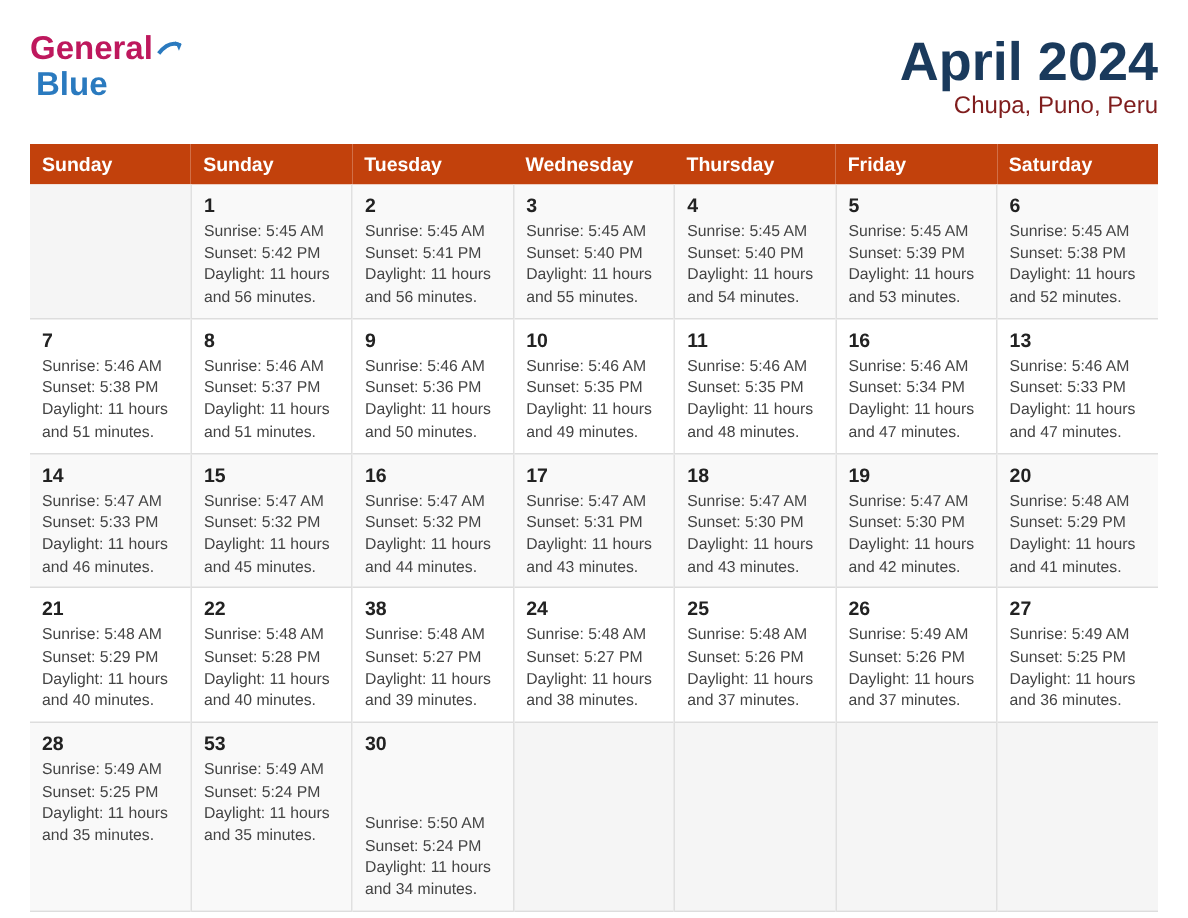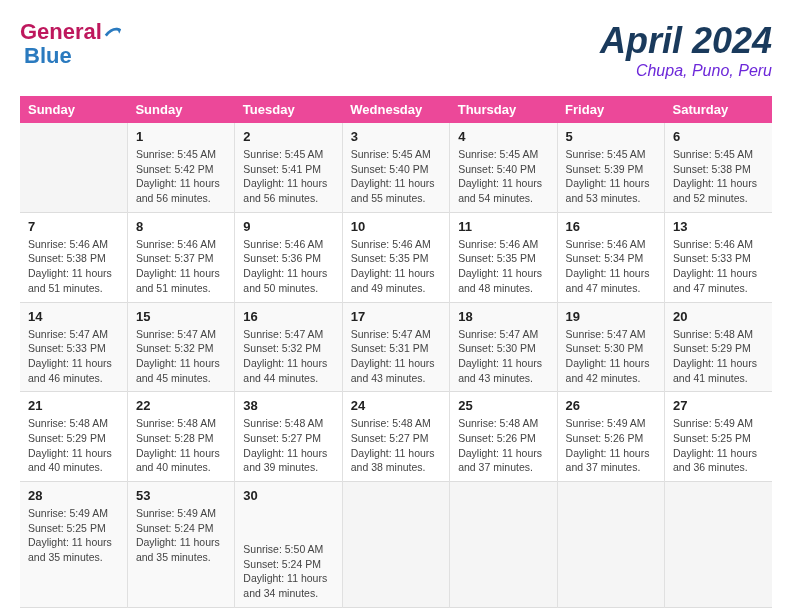--- a/index.html
+++ b/index.html
@@ -26,38 +26,37 @@
       color: #be185d;
       line-height: 1.1;
     }
     .logo-icon {
       width: 18px;
       height: 18px;
       margin-left: 2px;
     }
     .title-block {
       text-align: right;
-      font-style: italic;
     }
     .month-title {
       font-size: 36px;
       font-weight: bold;
       color: #1a3a5c;
     }
     .location {
       font-size: 16px;
-      color: #6d28d9;
+      color: #7f1d1d;
     }
     table {
       width: 100%;
       border-collapse: collapse;
       font-size: 11px;
     }
     thead tr {
-      background-color: #ec4899;
+      background-color: #c2410c;
       color: #fff;
     }
     thead th {
       padding: 6px 8px;
       text-align: left;
       font-size: 13px;
       font-weight: bold;
     }
     tbody tr {
       border-bottom: 1px solid #ddd;

